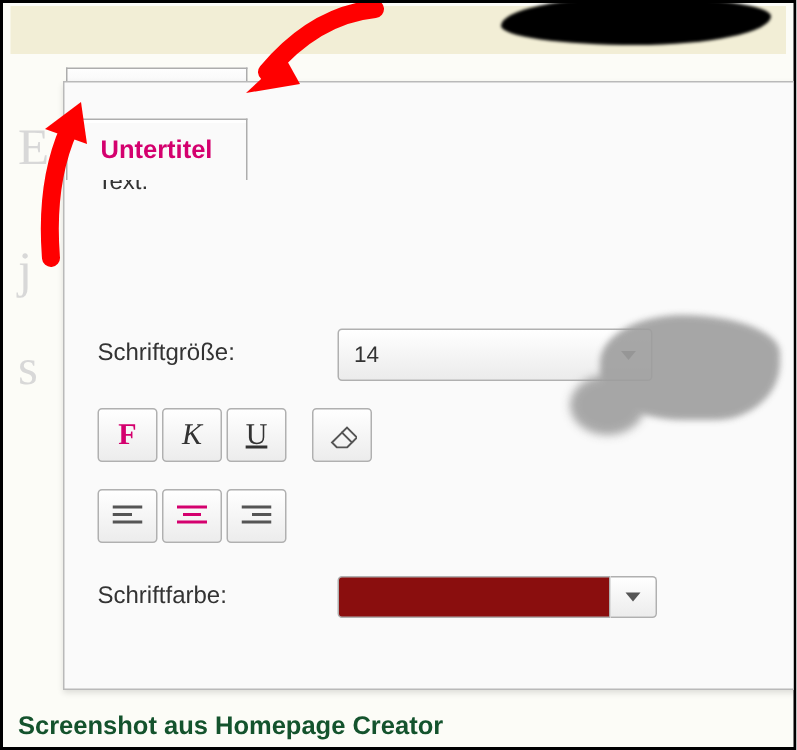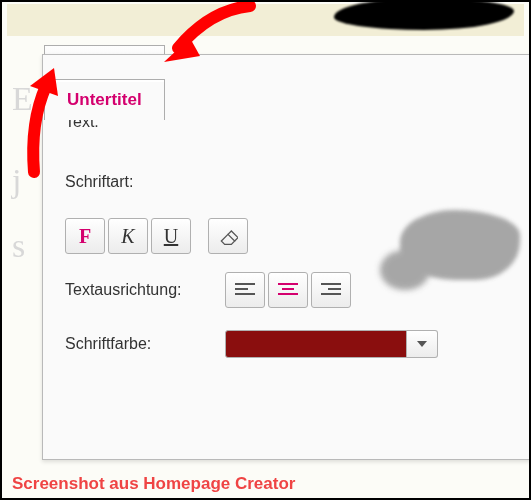--- a/index.html
+++ b/index.html
@@ -33,21 +33,21 @@
   .sq.eraser{margin-left:14px;}
   .sq.eraser svg{width:20px;height:18px;}
   .sq.align svg{width:20px;height:16px;}
   .sq.align.mid{color:#d4006e;}
   .colorbox{width:180px;height:26px;border:1px solid #b0b0b0;border-radius:3px 0 0 3px;}
   .colordrop{width:30px;height:26px;border:1px solid #b0b0b0;border-left:none;border-radius:0 3px 3px 0;background:linear-gradient(#ffffff,#ececec);display:flex;align-items:center;justify-content:center;}
   .colordrop .caret{border-left:5px solid transparent;border-right:5px solid transparent;border-top:6px solid #555;}
   .colorwrap{display:flex;align-items:center;height:28px;}
   .smudge{position:absolute;right:10px;top:155px;width:120px;height:70px;background:#9e9e9e;border-radius:50% 60% 40% 50%/50% 40% 60% 50%;filter:blur(2px);opacity:.9;}
   .smudge::after{content:"";position:absolute;left:-20px;top:40px;width:50px;height:40px;background:#9e9e9e;border-radius:50%;filter:blur(2px);}
-  .caption{position:absolute;left:10px;bottom:4px;font-size:17px;font-weight:bold;color:#ef4444;font-family:Arial,sans-serif;}
+  .caption{position:absolute;left:10px;bottom:4px;font-size:17px;font-weight:bold;color:#14532d;font-family:Arial,sans-serif;}
 </style>
 </head>
 <body>
 
 <div class="stage">
   <div class="topstrip"></div>
   <div class="scribble"></div>
 
   <span class="bgletter letE">E</span>
   <span class="bgletter letJ">j</span>
@@ -60,42 +60,49 @@
   </div>
 
   <div class="panel">
     <div class="form">
 
       <div class="row txt">
         <div class="lbl">Text:</div>
       </div>
 
       <div class="row">
-        <div class="lbl">Schriftart:</div>
       </div>
 
+      <div class="row">
+        <div class="lbl">Schriftgröße:</div>
+        <div class="ctrl">
+          <div class="select">
+            <span>14</span>
+            <span class="caret"></span>
+          </div>
+        </div>
+      </div>
 
       <div class="row">
         <div class="ctrl">
           <div class="btngrp">
             <div class="sq bold">F</div>
             <div class="sq italic">K</div>
             <div class="sq und">U</div>
             <div class="sq eraser">
               <svg viewBox="0 0 24 20">
                 <path d="M4 16 L12 8 L20 16 L16 20 L8 20 Z" fill="none" stroke="#555" stroke-width="1.5"></path>
                 <path d="M12 8 L16 4 L24 12 L20 16" fill="none" stroke="#555" stroke-width="1.5"></path>
               </svg>
             </div>
           </div>
         </div>
       </div>
 
       <div class="row">
-        <div class="lbl">Textausrichtung:</div>
         <div class="ctrl">
           <div class="btngrp">
             <div class="sq align">
               <svg viewBox="0 0 20 16">
                 <line x1="0" y1="2" x2="20" y2="2" stroke="#555" stroke-width="2"></line>
                 <line x1="0" y1="7" x2="13" y2="7" stroke="#555" stroke-width="2"></line>
                 <line x1="0" y1="12" x2="20" y2="12" stroke="#555" stroke-width="2"></line>
               </svg>
             </div>
             <div class="sq align mid">

